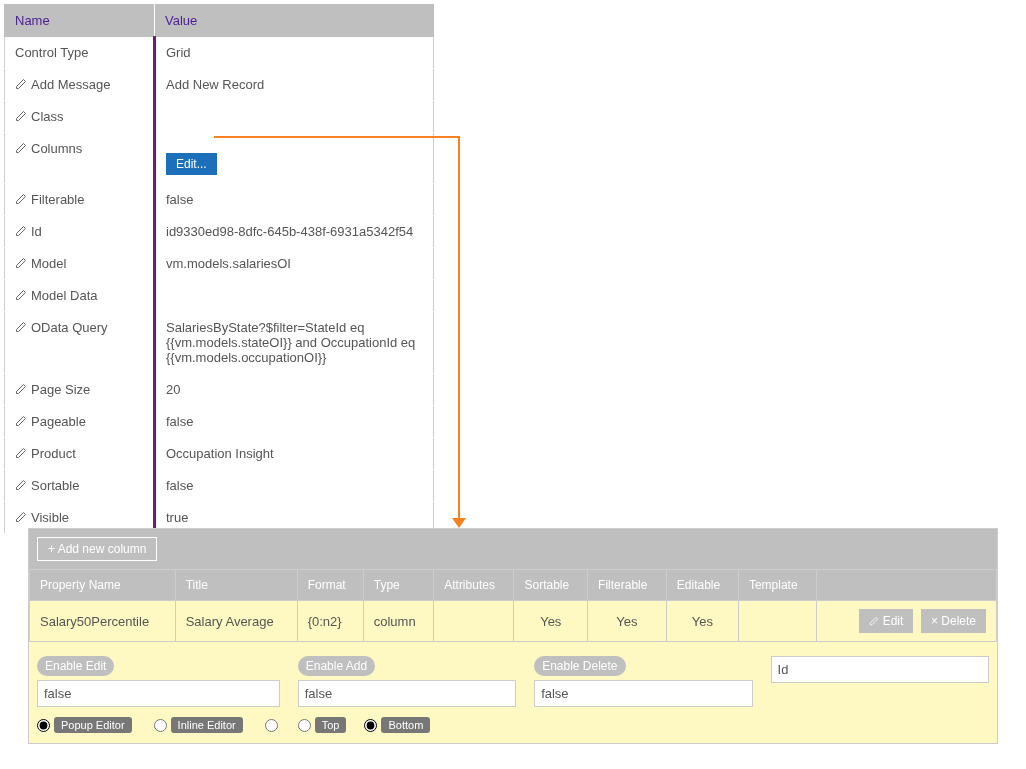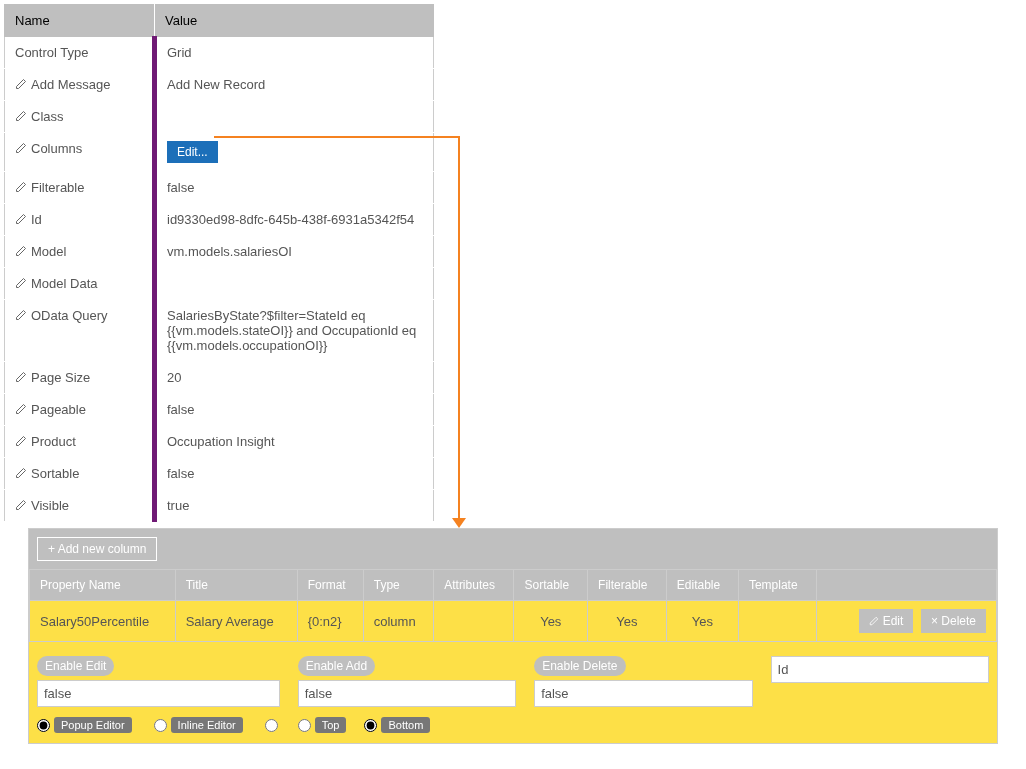--- a/index.html
+++ b/index.html
@@ -26,50 +26,51 @@
   }
   .prop-table th, .prop-table td {
     text-align: left;
     font-weight: normal;
     padding: 8px 10px;
     vertical-align: top;
     font-size: 13px;
   }
   .prop-table thead th {
     background: #bfbfbf;
-    color: #000000;
+    color: #4c1d95;
     border: 1px solid #bfbfbf;
   }
   .prop-table thead th:first-child {
     border-right: 1px solid #fff;
     width: 150px;
   }
   .prop-table tbody td {
     color: #555;
     border-bottom: 1px solid #fff;
   }
   .prop-table tbody td:first-child {
     width: 150px;
-    border-right: 5px solid #701a75;
+    border-right: 3px solid #701a75;
   }
 
   .edit-icon {
     display: inline-block;
     width: 12px;
     margin-right: 4px;
     color: #666;
   }
 
   .edit-btn {
     background: #1c6fb9;
     color: #fff;
     font-size: 12px;
     padding: 4px 10px;
     border: none;
     cursor: pointer;
+    margin-top: 12px;
   }
 
   
   .connector {
     position: absolute;
     pointer-events: none;
   }
   .h-line {
     position: absolute;
     left: 214px;
@@ -97,21 +98,21 @@
     border-top: 10px solid #f58220;
   }
 
   
   .editor-panel {
     position: absolute;
     left: 28px;
     top: 528px;
     width: 970px;
     border: 1px solid #ccc;
-    background: #fde047;
+    background: #fef9c3;
     padding: 0;
   }
   .add-col-bar {
     background: #bfbfbf;
     padding: 8px;
   }
   .add-col-btn {
     border: 1px solid #fff;
     color: #fff;
     background: transparent;

